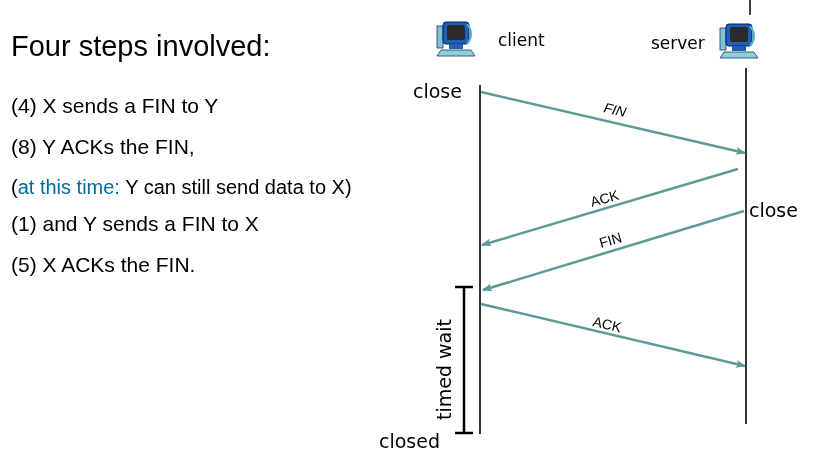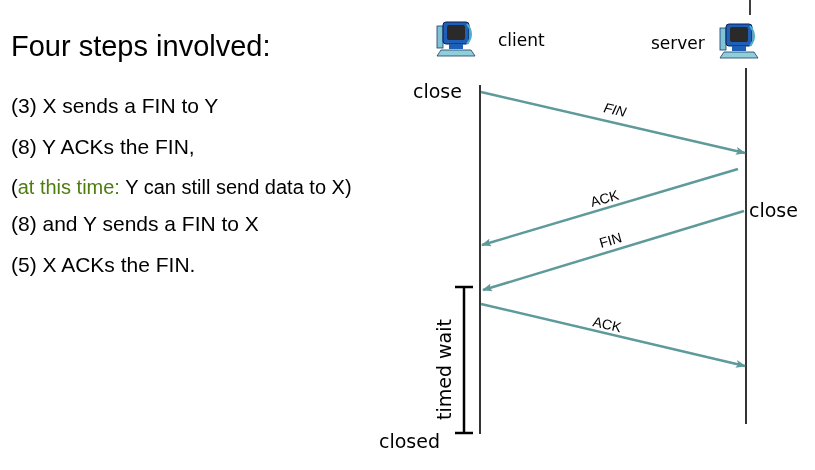--- a/index.html
+++ b/index.html
@@ -1,32 +1,32 @@
 <!DOCTYPE html>
 <html><head>
 <meta charset="utf-8">
 <style>
   html, body { margin:0; padding:0; background:#ffffff; }
   body { width:815px; height:470px; position:relative; overflow:hidden;
          font-family:"Liberation Sans", sans-serif; color:#000; }
   .title { position:absolute; left:11px; top:26px; font-size:29px; line-height:40px; white-space:nowrap; }
   .step { position:absolute; left:11px; font-size:21px; line-height:24px; white-space:nowrap; }
-  .teal { color:#4d7c0f; }
+  .teal { color:#0369a1; }
   svg#diagram { position:absolute; left:0; top:0; }
   .hand { font-family:"DejaVu Sans", sans-serif; }
 </style>
 </head>
 <body>
 
 <div class="title">Four steps involved:</div>
 
-<div class="step" style="top:94px;">(3) X sends a FIN to Y</div>
+<div class="step" style="top:94px;">(4) X sends a FIN to Y</div>
 <div class="step" style="top:135px;">(8) Y  ACKs the FIN,</div>
 <div class="step" style="top:175px; font-size:20px;"><span>(</span><span class="teal">at this time:</span><span> Y can still send data to X)</span></div>
-<div class="step" style="top:212px;">(8) and Y  sends a FIN to X</div>
+<div class="step" style="top:212px;">(1) and Y  sends a FIN to X</div>
 <div class="step" style="top:253px;">(5)  X ACKs the FIN.</div>
 
 <svg id="diagram" width="815" height="470" viewBox="0 0 815 470">
   <defs>
     <marker id="ah" markerWidth="10" markerHeight="8" refX="9" refY="4" orient="auto" markerUnits="userSpaceOnUse">
       <path d="M0,0 L10,4 L0,8 L2,4 Z" fill="#5f9a9a"></path>
     </marker>
     <g id="computer">
       <rect x="0" y="6" width="6" height="22" fill="#7fc4d6" stroke="#1a3a6a" stroke-width="0.8"></rect>
       <rect x="6" y="2" width="26" height="22" rx="3" fill="#1e5fb8" stroke="#0a2050" stroke-width="1"></rect>

